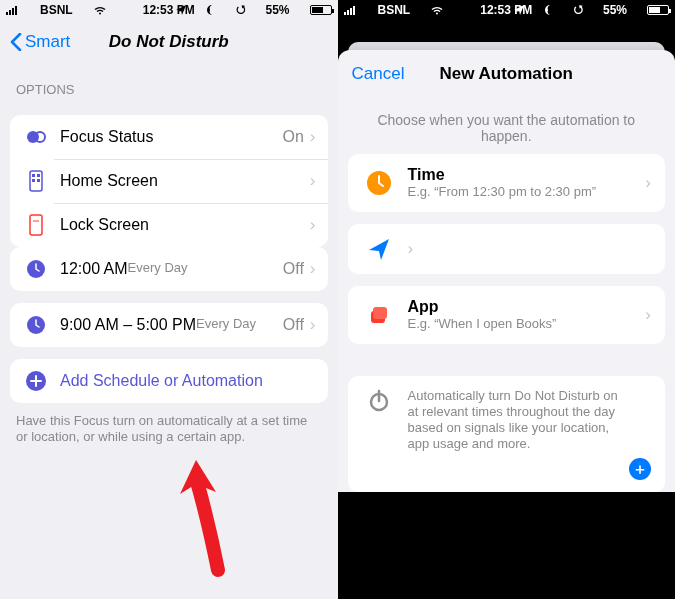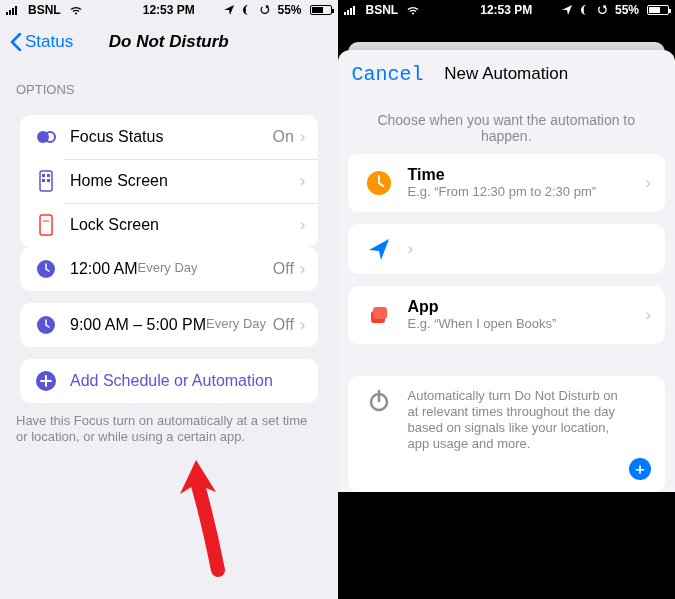--- a/index.html
+++ b/index.html
@@ -27,21 +27,21 @@
     height: 20px;
     display: flex;
     align-items: center;
     padding: 0 6px;
     font-size: 12px;
     font-weight: 600;
     position: relative;
   }
   .statusbar.dark { background: #000; color: #fff; }
   .statusbar.light { background: #efeff4; color: #000; }
-  .sb-left, .sb-right { display: flex; align-items: center; gap: 8px; }
+  .sb-left, .sb-right { display: flex; align-items: center; gap: 20px; }
   .sb-center { position: absolute; left: 0; right: 0; text-align: center; font-size: 12px; }
   .sb-right { margin-left: auto; }
   .battery {
     width: 22px; height: 10px;
     border: 1px solid currentColor;
     border-radius: 2px;
     position: relative;
     display: inline-block;
   }
   .battery::after {
@@ -88,21 +88,21 @@
   }
   .section-header {
     color: #8a8a8e;
     font-size: 13px;
     text-transform: uppercase;
     padding: 18px 16px 18px 16px;
   }
   .list {
     background: #fff;
     border-radius: 10px;
-    margin: 0 20px;
+    margin: 0 10px;
   }
   .row {
     display: flex;
     align-items: center;
     min-height: 44px;
     padding: 8px 12px;
     position: relative;
   }
   .row + .row::before {
     content: "";
@@ -163,22 +163,22 @@
     flex: 1;
     box-shadow: 0 -2px 6px rgba(0,0,0,0.08);
   }
   .sheet-nav {
     height: 48px;
     display:flex;
     align-items:center;
     padding: 0 14px;
     position: relative;
   }
-  .cancel { color:#007aff; font-size:20px;font-family:Liberation Mono, monospace; }
-  .sheet-title { position:absolute; left:0; right:0; text-align:center; font-size:17px; font-weight:400; }
+  .cancel { color:#007aff; font-size:17px; }
+  .sheet-title { position:absolute; left:0; right:0; text-align:center; font-size:17px; font-weight:700; }
   .hint { color:#8a8a8e; font-size:14px; text-align:center; padding: 14px 16px 10px; }
   .cards { padding: 0 10px; }
   .card {
     background:#fff;
     border-radius:10px;
     margin-bottom:12px;
     display:flex;
     align-items:center;
     padding: 12px 14px;
   }
@@ -247,21 +247,21 @@
           <span class="fill"></span>
         </span>
     </div>
   </div>
 
   <div class="navbar">
     <div class="nav-back">
       <svg width="12" height="18" viewBox="0 0 12 18">
           <path d="M10 1 L2 9 L10 17" stroke="#007aff" stroke-width="2.5" fill="none" stroke-linecap="round" stroke-linejoin="round"></path>
         </svg>
-      <span>Status</span>
+      <span>Smart</span>
     </div>
     <div class="nav-title">Do Not Disturb</div>
   </div>
 
   <div class="content">
 
     <div class="section-header">OPTIONS</div>
     <div class="list">
       <div class="row">
         <span class="icon">

